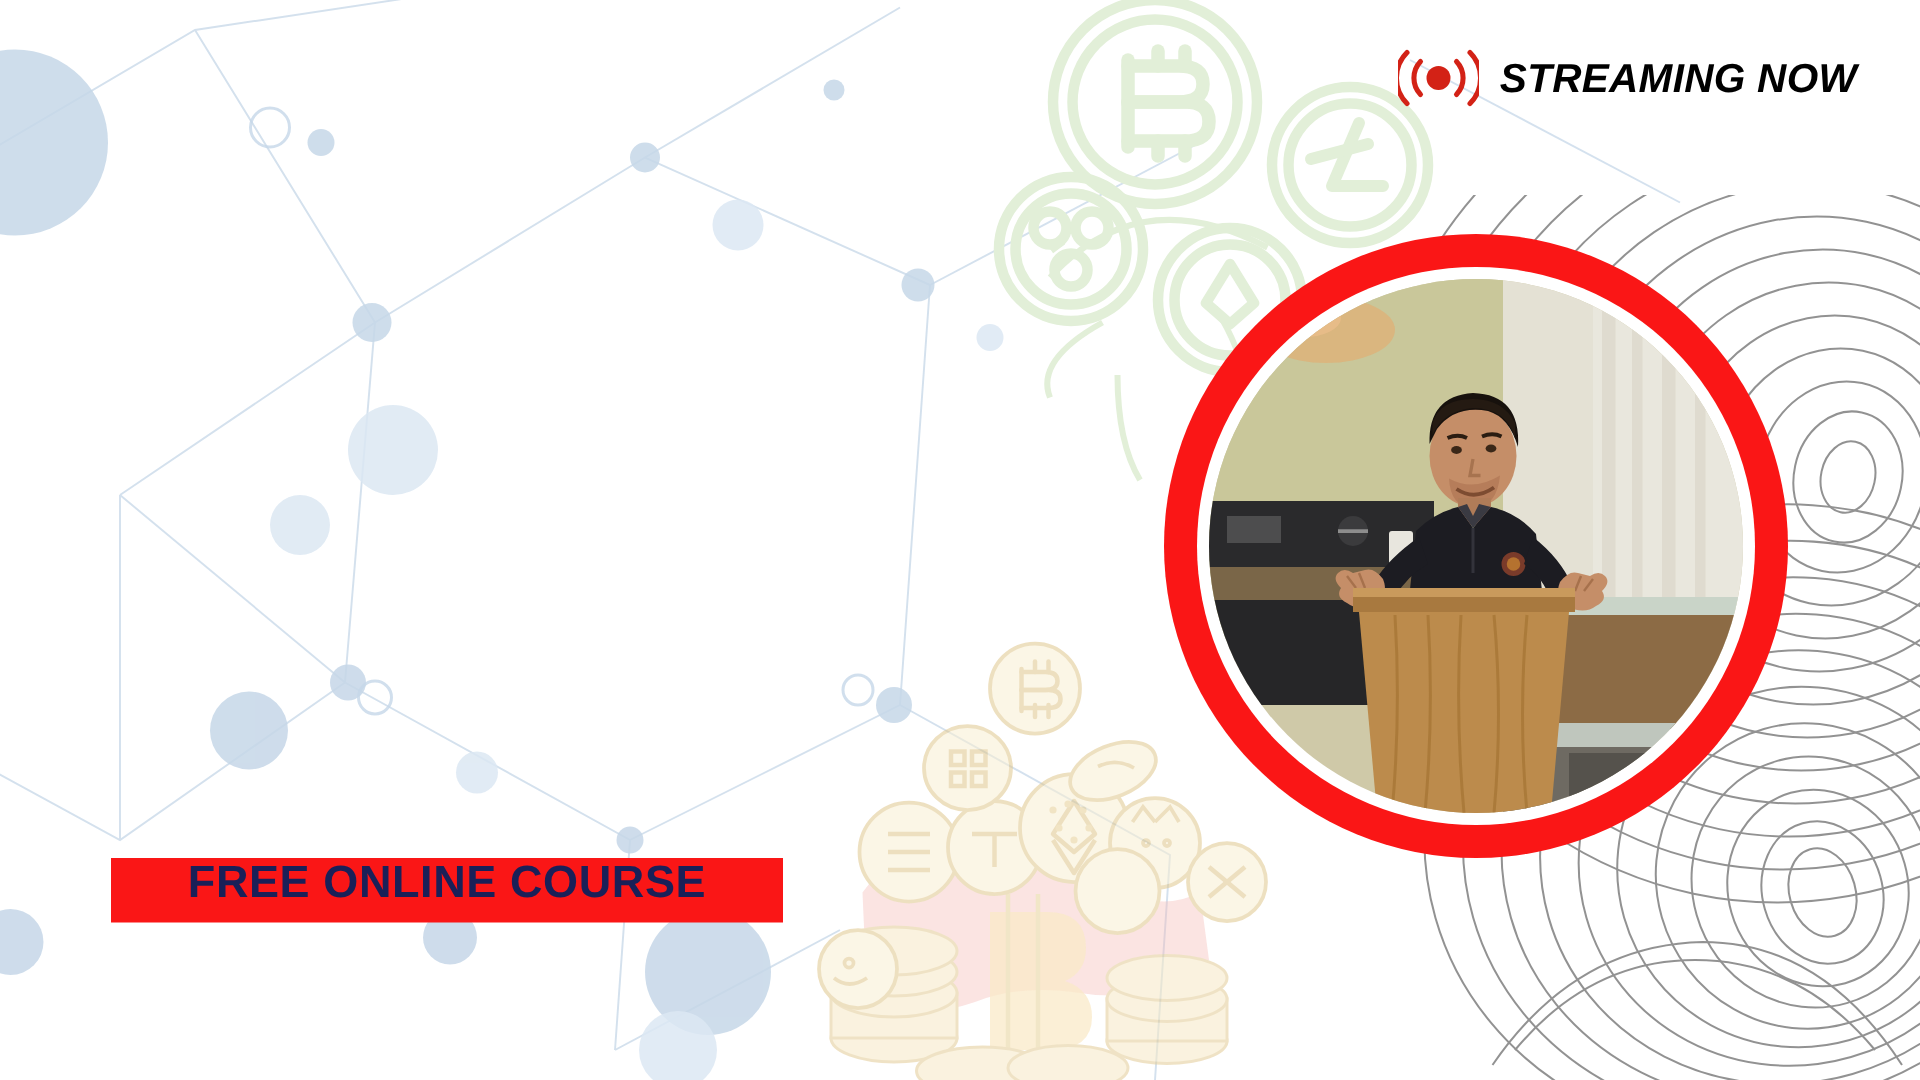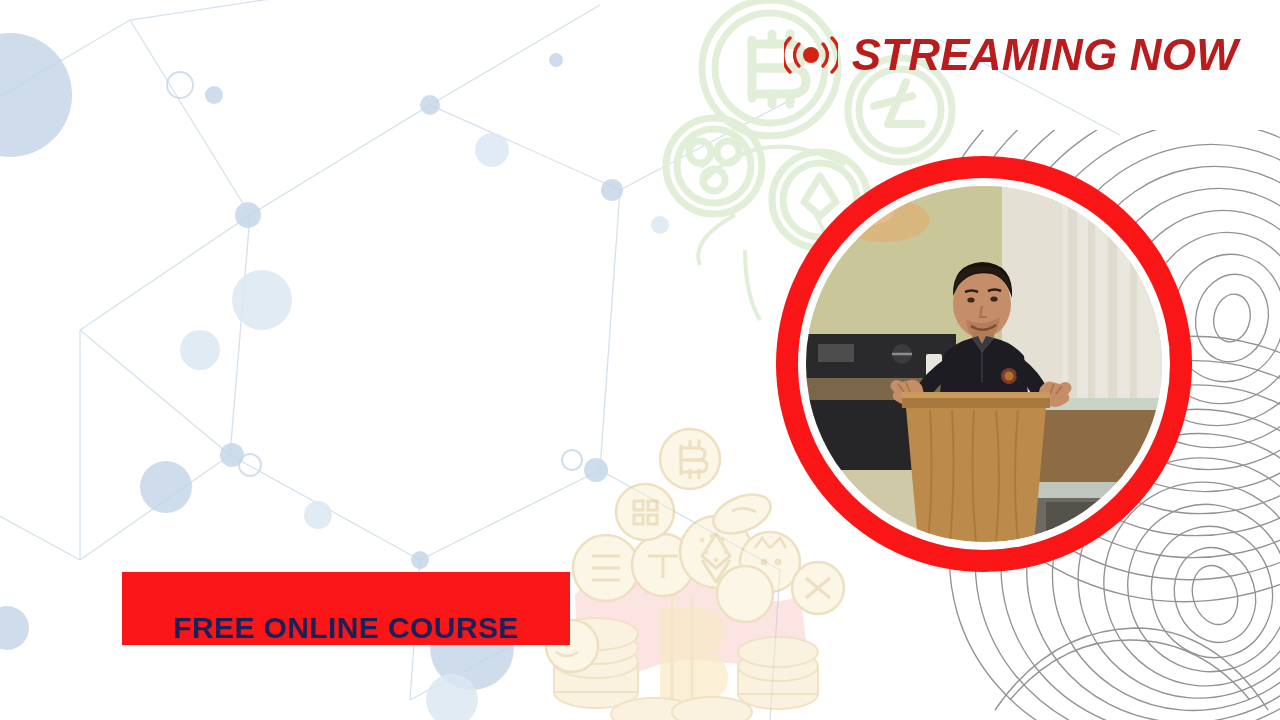--- a/index.html
+++ b/index.html
@@ -31,23 +31,23 @@
   #streaming-badge {
     position:absolute;
     top:30px; right:42px;
     z-index:20;
     display:flex; align-items:center; gap:14px;
   }
   #streaming-badge .live-icon { width:54px; height:44px; display:block; }
   #streaming-badge .live-text {
     font-family:"Liberation Sans", sans-serif;
     font-weight:bold; font-style:italic;
-    font-size:44px;
+    font-size:27px;
     letter-spacing:0.2px;
-    color:#b91c1c;
+    color:#000000;
     white-space:nowrap;
   }
 
   
   #headline {
     position:absolute;
     left:74px; top:116px;
     z-index:15;
     width:690px;
   }
@@ -63,23 +63,23 @@
     transform:scaleX(0.96);
     transform-origin:left center;
     margin-bottom:21px;
   }
 
   
   #cta-banner {
     position:absolute;
     left:74px; top:572px;
     z-index:15;
-    width:448px; height:73px;
+    width:448px; height:43px;
     background:#FA1616;
-    display:flex; align-items:flex-end; justify-content:center;margin-left:48px;
+    display:flex; align-items:flex-start; justify-content:center;
   }
   #cta-banner .cta-text {
     font-family:"Liberation Sans Narrow","Liberation Sans", sans-serif;
     font-weight:bold;
     font-size:30px;
     letter-spacing:0.4px;
     color:#1A2058;
     white-space:nowrap;
   }
 

